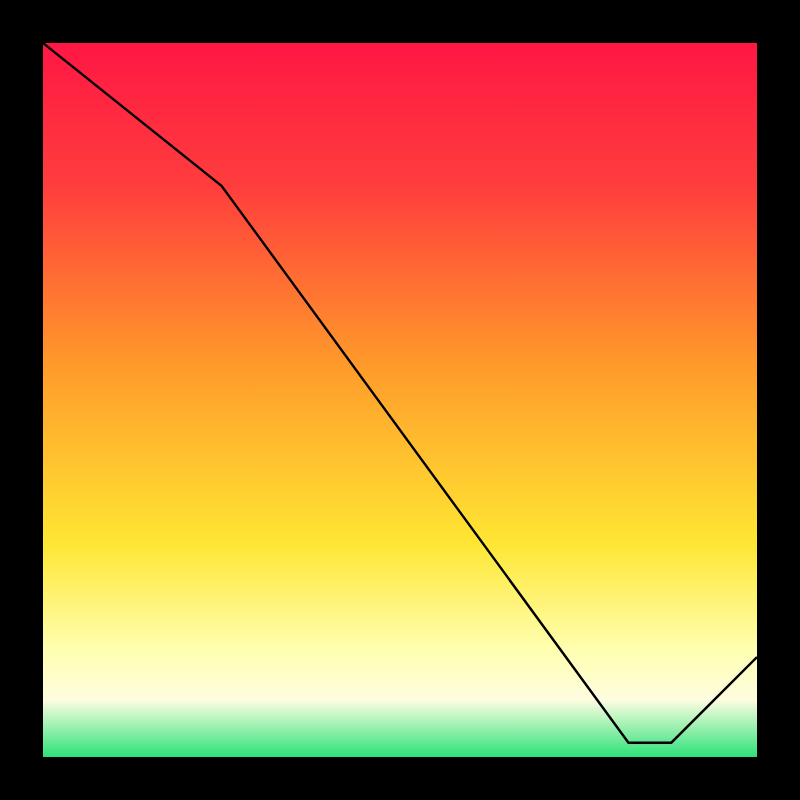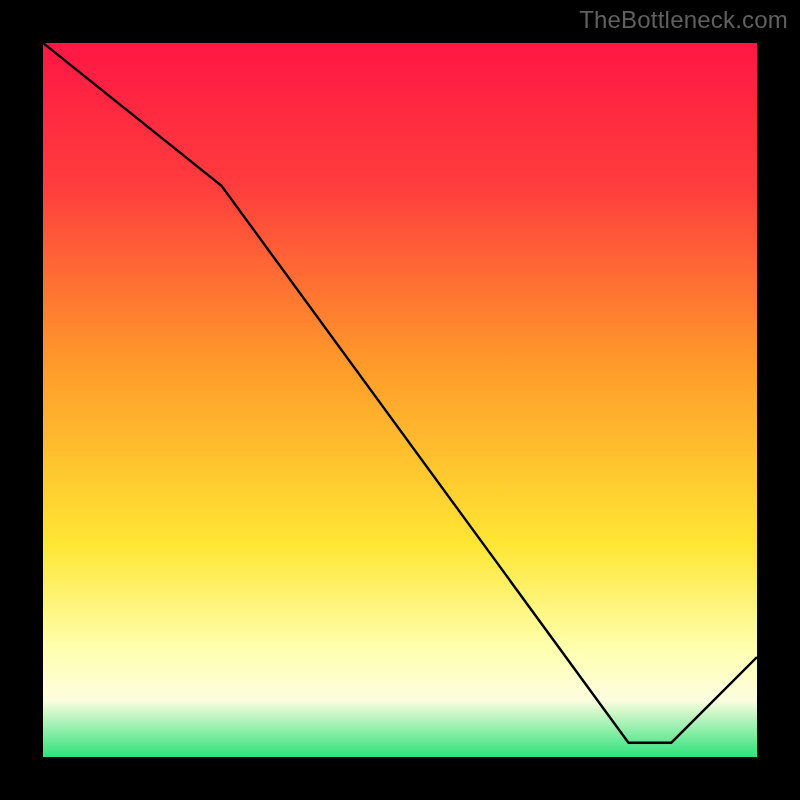--- a/index.html
+++ b/index.html
@@ -49,21 +49,20 @@
     height: 2px;
     background: rgba(200, 0, 0, 0.55);
     box-shadow: 0 0 1px rgba(200,0,0,0.4);
   }
 </style>
 </head>
 <body>
 
 <div class="canvas">
 
-  <div class="watermark">TheBottleneck.com</div>
 
   <div class="plot-frame">
 
     <svg class="bg" viewBox="0 0 100 100" preserveAspectRatio="none">
       <defs>
         <linearGradient id="grad" x1="0" y1="0" x2="0" y2="1">
             <stop offset="0%" stop-color="#ff1744"></stop>
             <stop offset="20%" stop-color="#ff3d3d"></stop>
             <stop offset="45%" stop-color="#ff9a2a"></stop>
             <stop offset="70%" stop-color="#ffe633"></stop>

